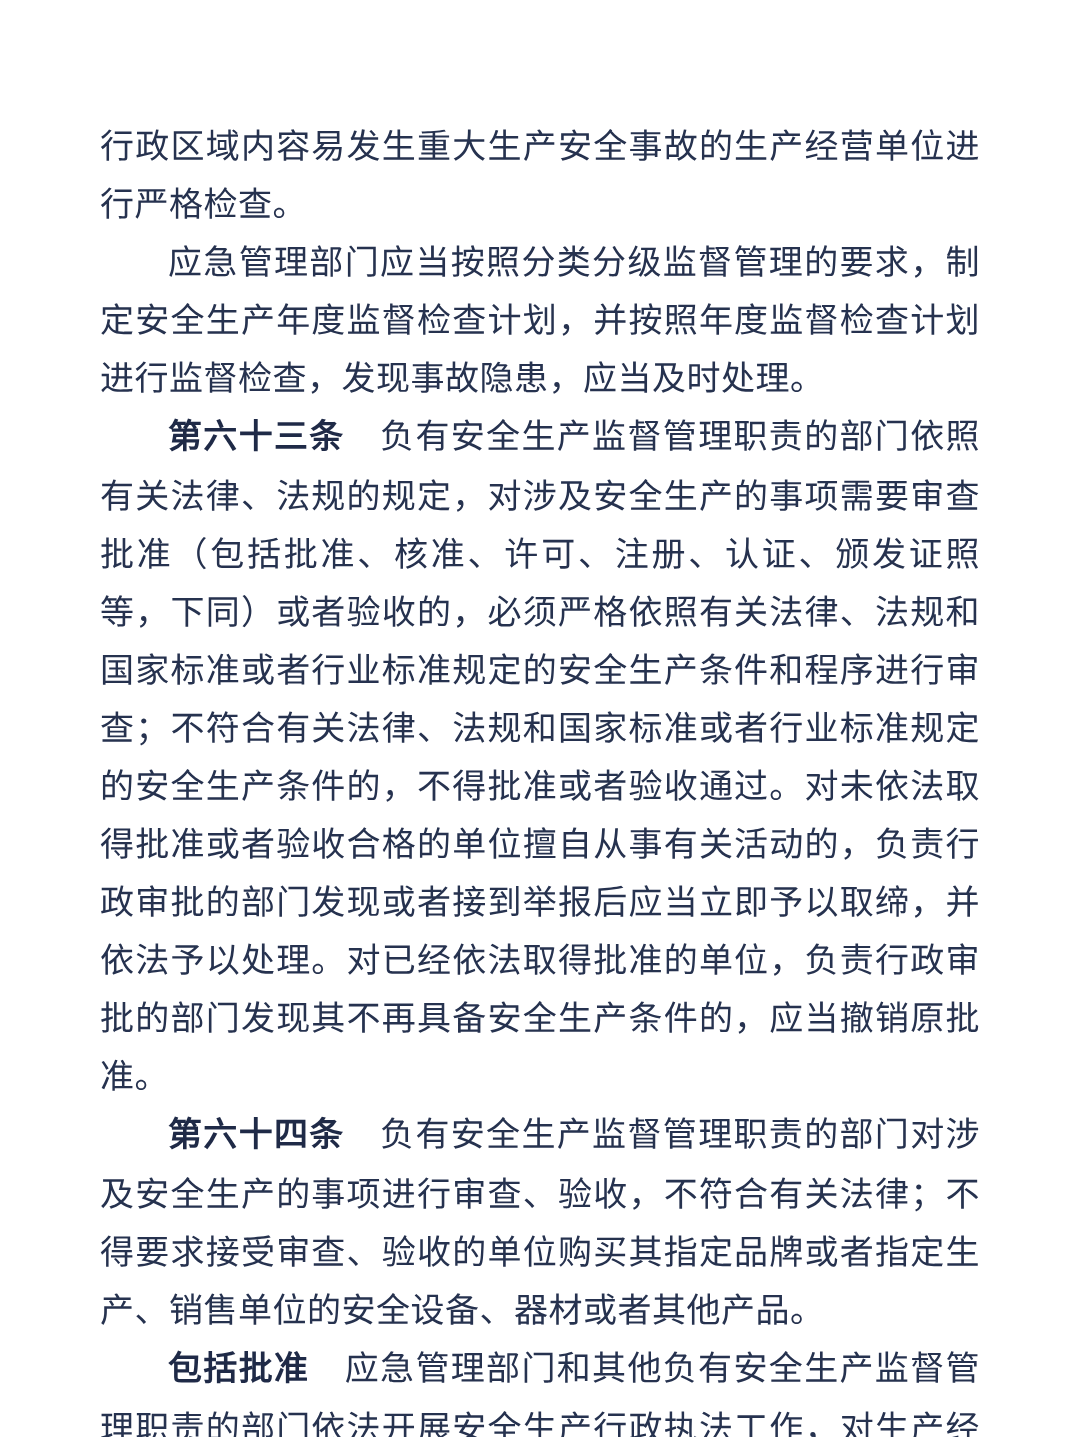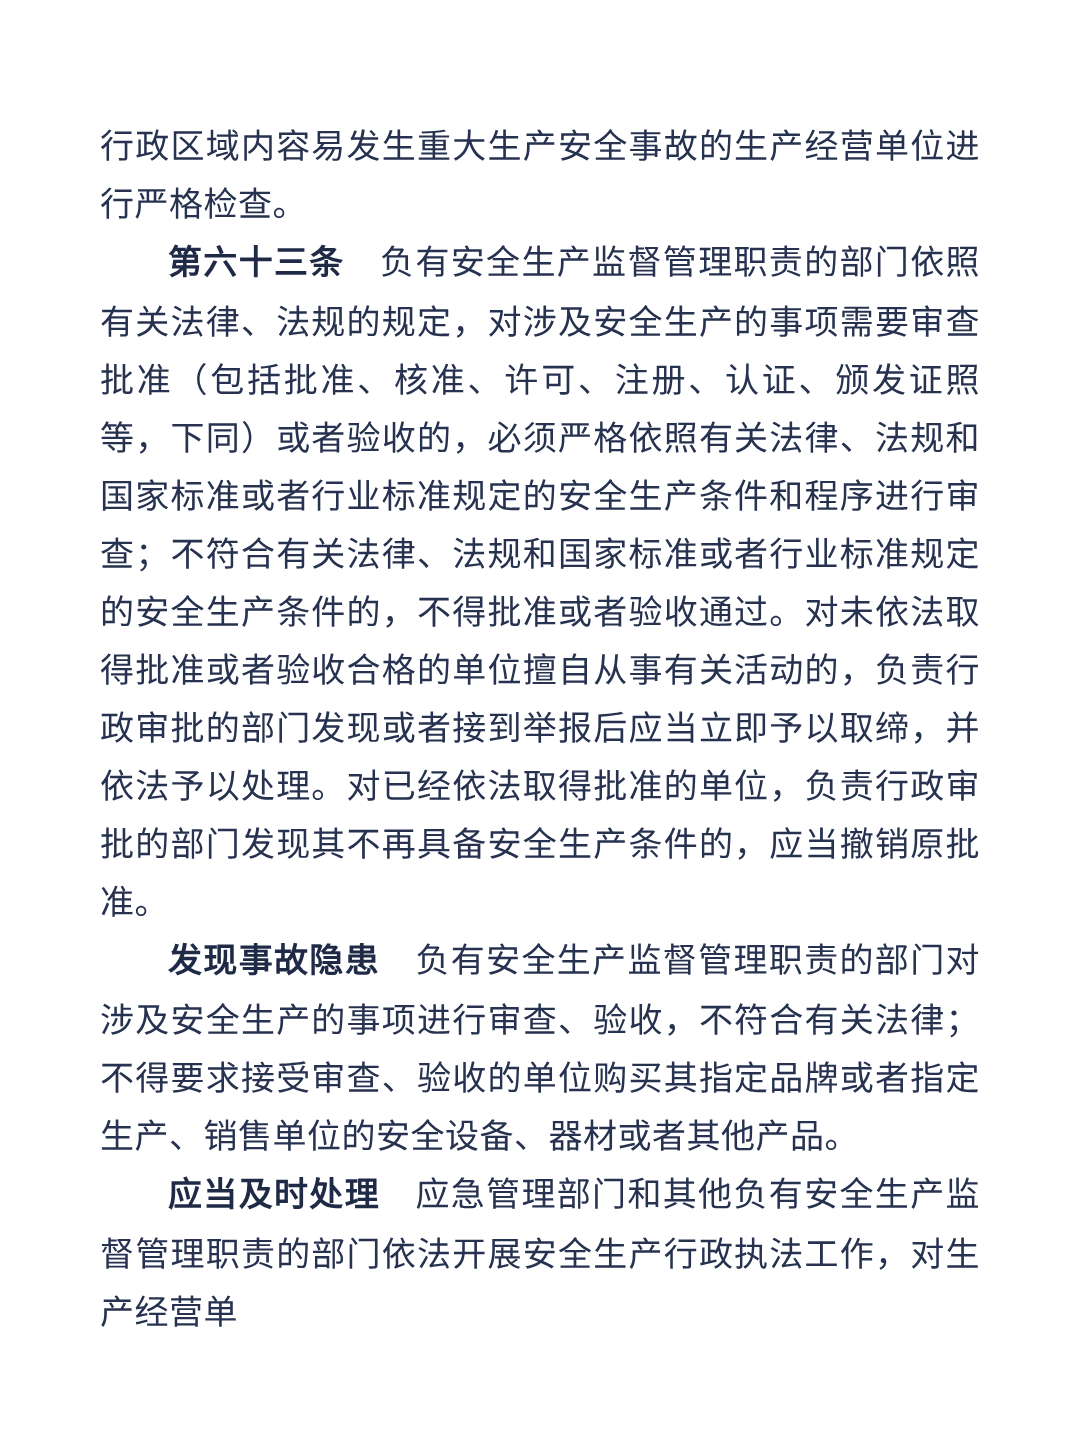--- a/index.html
+++ b/index.html
@@ -44,27 +44,30 @@
 </head>
 <body>
 
 <div class="page" style="--page_bg: #ffffff; --text: #26324f; --term: #1f2a47;">
   <div class="doc-body">
 
     <p>
       <span>行政区域内容易发生重大生产安全事故的生产经营单位进行严格检查。</span>
     </p>
 
+    <p class="indent">
+      <span>应急管理部门应当按照分类分级监督管理的要求，制定安全生产年度监督检查计划，并按照年度监督检查计划进行监督检查，发现事故隐患，应当及时处理。</span>
+    </p>
 
     <p class="indent">
       <span class="article-term">第六十三条</span><span>　负有安全生产监督管理职责的部门依照有关法律、法规的规定，对涉及安全生产的事项需要审查批准（包括批准、核准、许可、注册、认证、颁发证照等，下同）或者验收的，必须严格依照有关法律、法规和国家标准或者行业标准规定的安全生产条件和程序进行审查；不符合有关法律、法规和国家标准或者行业标准规定的安全生产条件的，不得批准或者验收通过。对未依法取得批准或者验收合格的单位擅自从事有关活动的，负责行政审批的部门发现或者接到举报后应当立即予以取缔，并依法予以处理。对已经依法取得批准的单位，负责行政审批的部门发现其不再具备安全生产条件的，应当撤销原批准。</span>
     </p>
 
     <p class="indent">
-      <span class="article-term">发现事故隐患</span><span>　负有安全生产监督管理职责的部门对涉及安全生产的事项进行审查、验收，不符合有关法律；不得要求接受审查、验收的单位购买其指定品牌或者指定生产、销售单位的安全设备、器材或者其他产品。</span>
+      <span class="article-term">第六十四条</span><span>　负有安全生产监督管理职责的部门对涉及安全生产的事项进行审查、验收，不符合有关法律；不得要求接受审查、验收的单位购买其指定品牌或者指定生产、销售单位的安全设备、器材或者其他产品。</span>
     </p>
 
     <p class="indent">
-      <span class="article-term">应当及时处理</span><span>　应急管理部门和其他负有安全生产监督管理职责的部门依法开展安全生产行政执法工作，对生产经营单</span>
+      <span class="article-term">包括批准</span><span>　应急管理部门和其他负有安全生产监督管理职责的部门依法开展安全生产行政执法工作，对生产经营单</span>
     </p>
 
   </div>
 </div>
 
 </body></html>

